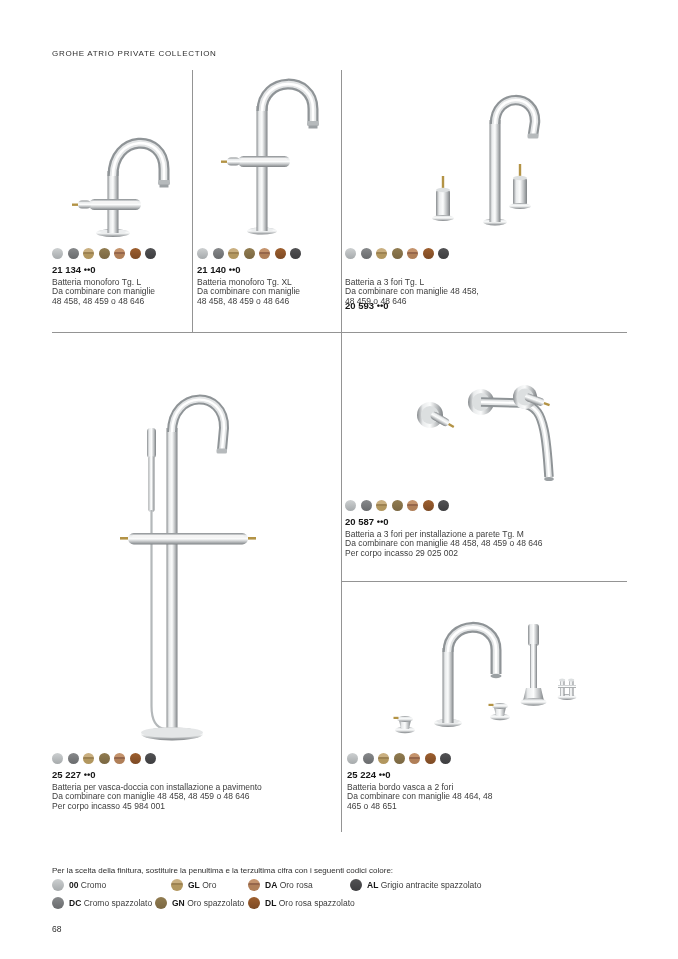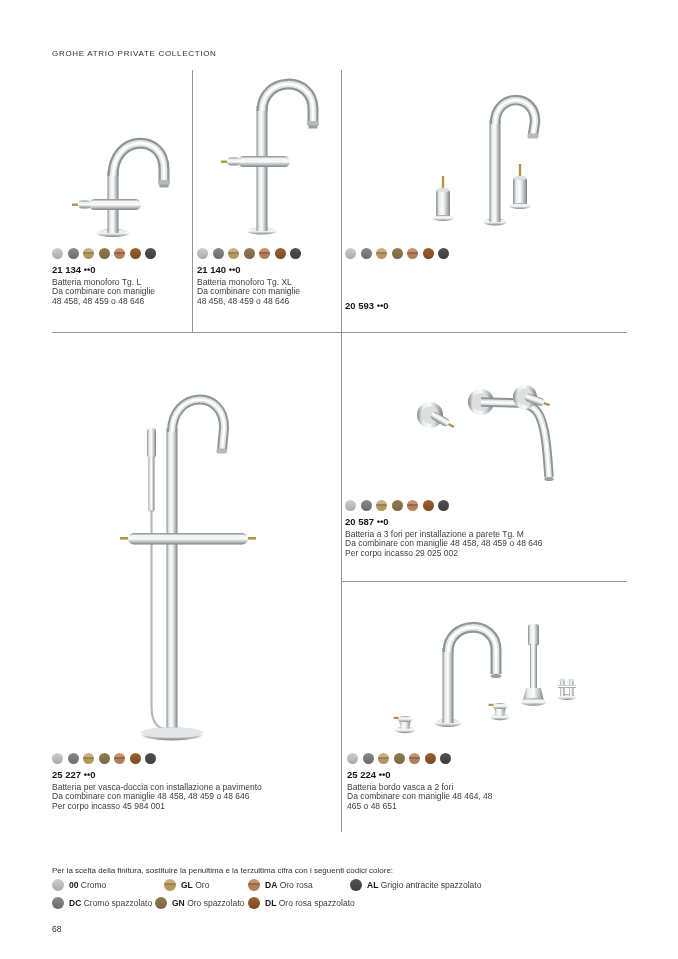--- a/index.html
+++ b/index.html
@@ -132,20 +132,25 @@
   <div class="swatch-row" style="left:345px;top:248px;">
       <span class="dot" style="background: linear-gradient(rgb(205, 208, 209), rgb(166, 170, 172));"></span>
       <span class="dot" style="background: linear-gradient(rgb(135, 137, 139), rgb(105, 107, 109));"></span>
       <span class="dot" style="background: linear-gradient(rgb(201, 175, 128) 0%, rgb(201, 175, 128) 34%, rgb(157, 130, 81) 34%, rgb(157, 130, 81) 54%, rgb(178, 151, 95) 54%, rgb(178, 151, 95) 100%);"></span>
       <span class="dot" style="background: linear-gradient(rgb(145, 124, 80), rgb(122, 103, 66));"></span>
       <span class="dot" style="background: linear-gradient(rgb(196, 147, 108) 0%, rgb(196, 147, 108) 34%, rgb(150, 102, 74) 34%, rgb(150, 102, 74) 54%, rgb(176, 127, 88) 54%, rgb(176, 127, 88) 100%);"></span>
       <span class="dot" style="background: linear-gradient(rgb(158, 95, 46), rgb(124, 74, 37));"></span>
       <span class="dot" style="background: linear-gradient(rgb(82, 82, 84), rgb(61, 61, 63));"></span>
     </div>
   <div class="pcode" style="left:345px;top:264px;margin-top:36px;">20 593 ••0</div>
+  <div class="pdesc" style="left:345px;top:278px;">
+    <div>Batteria a 3 fori Tg. L</div>
+    <div>Da combinare con maniglie 48 458,</div>
+    <div>48 459 o 48 646</div>
+  </div>
 
   <svg class="pimg" style="left:398px;top:382px;" width="200" height="112" viewBox="0 0 200 112">
 
     <circle cx="32" cy="33" r="13" fill="url(#cv)"></circle>
     <circle cx="32" cy="33" r="9" fill="#dcdfe0"></circle>
     <g transform="rotate(30 35 33)">
       <rect x="33" y="29" width="20" height="8" rx="4" fill="url(#ch)"></rect>
       <rect x="53" y="31.8" width="6" height="2.4" fill="#b39345"></rect>
     </g>
 
@@ -270,21 +275,21 @@
   <div class="legend-item" style="left:52px;top:879px;">
     <span class="dot lg" style="background: linear-gradient(rgb(205, 208, 209), rgb(166, 170, 172));"></span>
     <span><b>00</b>
       <span>Cromo</span></span>
   </div>
   <div class="legend-item" style="left:52px;top:897px;">
     <span class="dot lg" style="background: linear-gradient(rgb(135, 137, 139), rgb(105, 107, 109));"></span>
     <span><b>DC</b>
       <span>Cromo spazzolato</span></span>
   </div>
-  <div class="legend-item" style="left:164px;top:879px;justify-content:space-between;">
+  <div class="legend-item" style="left:171px;top:879px;justify-content:space-between;">
     <span class="dot lg" style="background: linear-gradient(rgb(201, 175, 128) 0%, rgb(201, 175, 128) 34%, rgb(157, 130, 81) 34%, rgb(157, 130, 81) 54%, rgb(178, 151, 95) 54%, rgb(178, 151, 95) 100%);"></span>
     <span><b>GL</b>
       <span>Oro</span></span>
   </div>
   <div class="legend-item" style="left:155px;top:897px;">
     <span class="dot lg" style="background: linear-gradient(rgb(145, 124, 80), rgb(122, 103, 66));"></span>
     <span><b>GN</b>
       <span>Oro spazzolato</span></span>
   </div>
   <div class="legend-item" style="left:248px;top:879px;">

